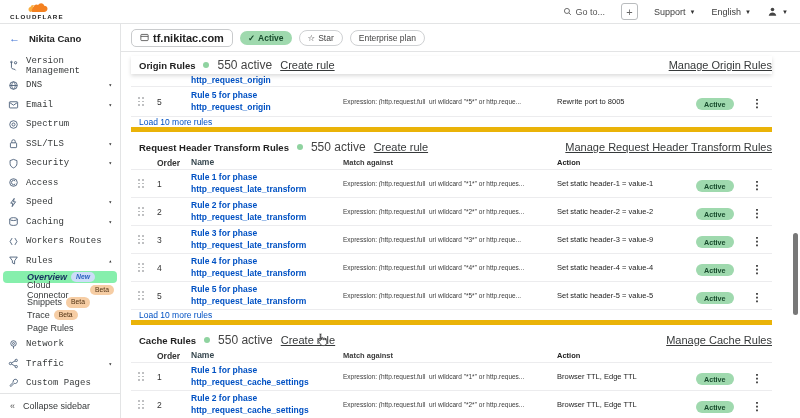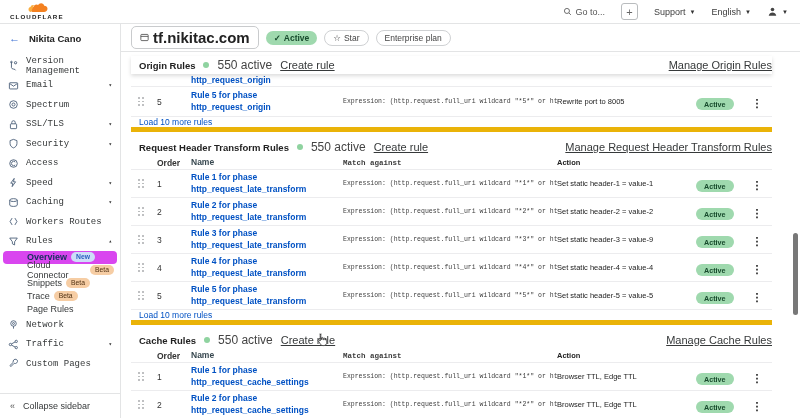--- a/index.html
+++ b/index.html
@@ -24,35 +24,35 @@
   
   .sidebar { width:120px; flex:0 0 120px; display:flex; flex-direction:column; background:#fff; }
   .account-row { height:28px; flex:0 0 28px; display:flex; align-items:center; gap:9px; padding:0 9px; }
   .back-arrow { color:#3b6fd4; font-size:11px; }
   .account-name { font-size:9.5px; font-weight:bold; color:#222; }
   .nav { flex:1; padding-top:4px; overflow:hidden; font-size:9px; }
   .nav-item { height:19.5px; display:flex; align-items:center; gap:7px; padding:0 8px; color:#36393a;font-family:Liberation Mono, monospace; }
   .nav-item .icon { width:11px; height:11px; display:flex; align-items:center; flex:0 0 11px; }
   .nav-item .caret { margin-left:auto; }
   .nav-sub { height:12.8px; display:flex; align-items:center; gap:4px; padding:0 6px 0 27px; color:#36393a; }
-  .nav-sub.selected { background:#d946ef; border-radius:4px; margin:0 3px; padding-left:24px;
-    font-weight:bold; color:#16305e; }
+  .nav-sub.selected { background:#86efac; border-radius:4px; margin:0 3px; padding-left:24px;
+    font-weight:bold; color:#16305e;font-style:italic; }
   .badge { border-radius:7px; font-size:6.8px; padding:1px 5px; line-height:1.2; white-space:nowrap; }
   .badge-new { background:#cdddf8; color:#2a5fc0; font-weight:bold; }
   .badge-beta { background:#f6cda4; color:#503214; font-weight:normal; }
   .collapse-row { flex:0 0 25px; border-top:1px solid #e3e4e5; display:flex; align-items:center;
     gap:8px; padding:0 10px; font-size:9px; color:#36393a; }
   .collapse-icon { color:#555; font-size:9px; }
 
   
   .content { flex:1; border-left:1px solid #e3e4e5; display:flex; flex-direction:column; min-width:0; }
   .domain-bar { height:28px; flex:0 0 28px; display:flex; align-items:center; gap:7px;
     padding:0 10px; border-bottom:1px solid #e3e4e5; background:#fff; }
   .domain-pill { display:flex; align-items:center; gap:4px; border:1px solid #c9cbcd; border-radius:5px;
-    padding:2px 8px; font-size:15px; font-weight:bold; color:#222; background:#fff; }
+    padding:2px 8px; font-size:11px; font-weight:bold; color:#222; background:#fff; }
   .pill { display:flex; align-items:center; gap:3px; border-radius:10px; padding:2px 8px; font-size:8.5px; }
   .pill-active { background:#9fd9ae; color:#174a2c; font-weight:bold; }
   .pill-outline { border:1px solid #cfd1d3; color:#444; background:#fff; }
 
   .scroll-area { flex:1; position:relative; overflow:hidden; background:#fff; }
   .sections { padding:4px 28px 0 10px; }
 
   .sec-header { height:18px; display:flex; align-items:center; gap:8px; padding:0 0 0 8px; background:#fff;text-align:right; }
   .sec-header.sticky { position:relative; z-index:2; box-shadow:0 2px 4px rgba(0,0,0,.14); }
   .sec-title { font-size:9.5px; font-weight:bold; color:#222; }
@@ -62,21 +62,21 @@
   .sec-manage { margin-left:auto; }
   .sec-gap { margin-top:6px; }
 
   .col-header { display:flex; align-items:center; height:14px; font-size:7.5px; font-weight:bold;
     color:#37474f; border-bottom:1px solid #ececee; }
   .row { display:flex; align-items:center; min-height:28px; border-bottom:1px solid #ececee; }
   .row.tall { min-height:30px; }
   .c-drag { width:26px; flex:0 0 26px; padding-left:7px; }
   .c-order { width:34px; flex:0 0 34px; font-size:8.5px; color:#333; }
   .c-name { width:152px; flex:0 0 152px; font-size:8.5px; font-weight:bold; color:#0051c3; line-height:1.3; }
-  .c-match { width:214px; flex:0 0 214px; font-size:6.5px; color:#3c3c3c; white-space:nowrap; overflow:hidden;font-family:Liberation Mono, monospace; }
+  .c-match { width:214px; flex:0 0 214px; font-size:6.5px; color:#3c3c3c; white-space:nowrap; overflow:hidden; }
   .c-action { flex:1; font-size:7.5px; color:#222; white-space:nowrap; overflow:hidden; }
   .c-status { width:46px; flex:0 0 46px; }
   .c-menu { width:30px; flex:0 0 30px; text-align:center; }
   .status-badge { display:inline-block; background:#9fd9ae; color:#174a2c; border-radius:9px;
     font-size:7.2px; font-weight:bold; padding:1.5px 8px; }
   .kebab { font-size:11px; font-weight:bold; color:#222; line-height:1; cursor:pointer; }
   .drag-dots { display:grid; grid-template-columns:2px 2px; grid-gap:2px; width:6px; }
   .drag-dots i { width:1.6px; height:1.6px; border-radius:50%; background:#b2b4b6; }
   .partial-row { height:13px; border-bottom:1px solid #ececee; display:flex; align-items:center; overflow:hidden; }
   .partial-row .spacer { width:60px; flex:0 0 60px; }
@@ -141,20 +141,30 @@
       <div class="nav" id="nav">
           <div class="nav-item">
             <span class="icon">
               <svg viewBox="0 0 16 16" width="11" height="11" fill="none" stroke="#4a5e78" stroke-width="1.3">
                 <path d="M5 3v8m0 0c0 3 6 1.5 6 4M11 5.5V5"></path>
                 <circle cx="11" cy="4" r="1.7"></circle>
                 <circle cx="5" cy="3" r="1.2"></circle>
               </svg>
             </span>
             <span>Version Management</span>
+          </div>
+          <div class="nav-item">
+            <span class="icon">
+              <svg viewBox="0 0 16 16" width="11" height="11" fill="none" stroke="#4a5e78" stroke-width="1.3">
+                <circle cx="8" cy="8" r="5.5"></circle>
+                <path d="M2.5 8h11M8 2.5c-3.4 3.5-3.4 7.5 0 11 3.4-3.5 3.4-7.5 0-11z"></path>
+              </svg>
+            </span>
+            <span>DNS</span>
+            <span class="caret">▾</span>
           </div>
           <div class="nav-item">
             <span class="icon">
               <svg viewBox="0 0 16 16" width="11" height="11" fill="none" stroke="#4a5e78" stroke-width="1.3">
                 <rect x="2" y="4" width="12" height="9" rx="1"></rect>
                 <path d="M2.5 5.2 8 9l5.5-3.8"></path>
               </svg>
             </span>
             <span>Email</span>
             <span class="caret">▾</span>

